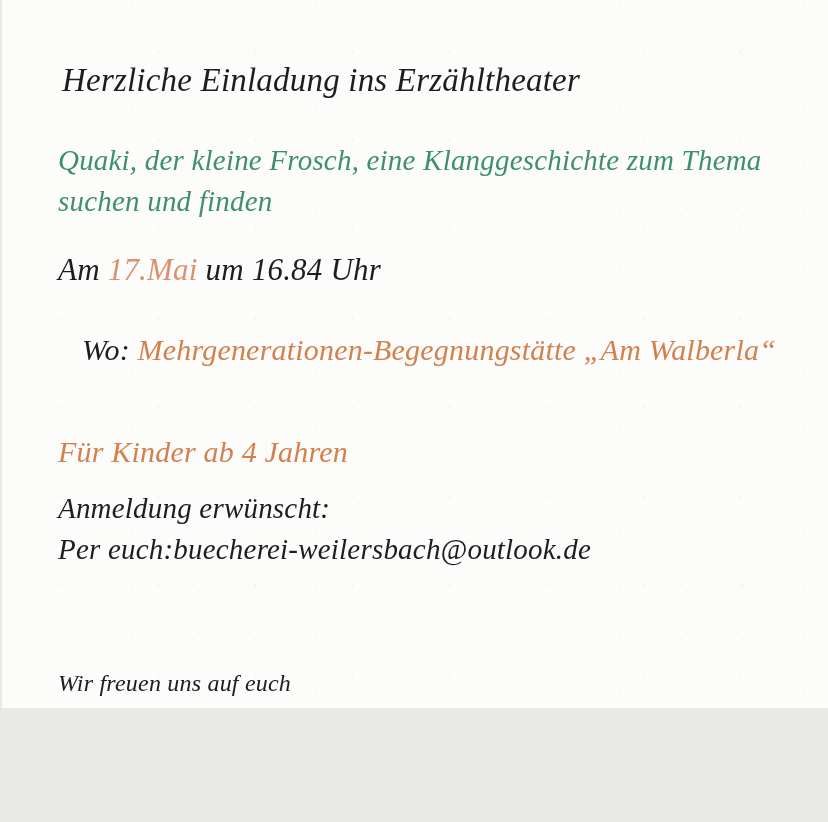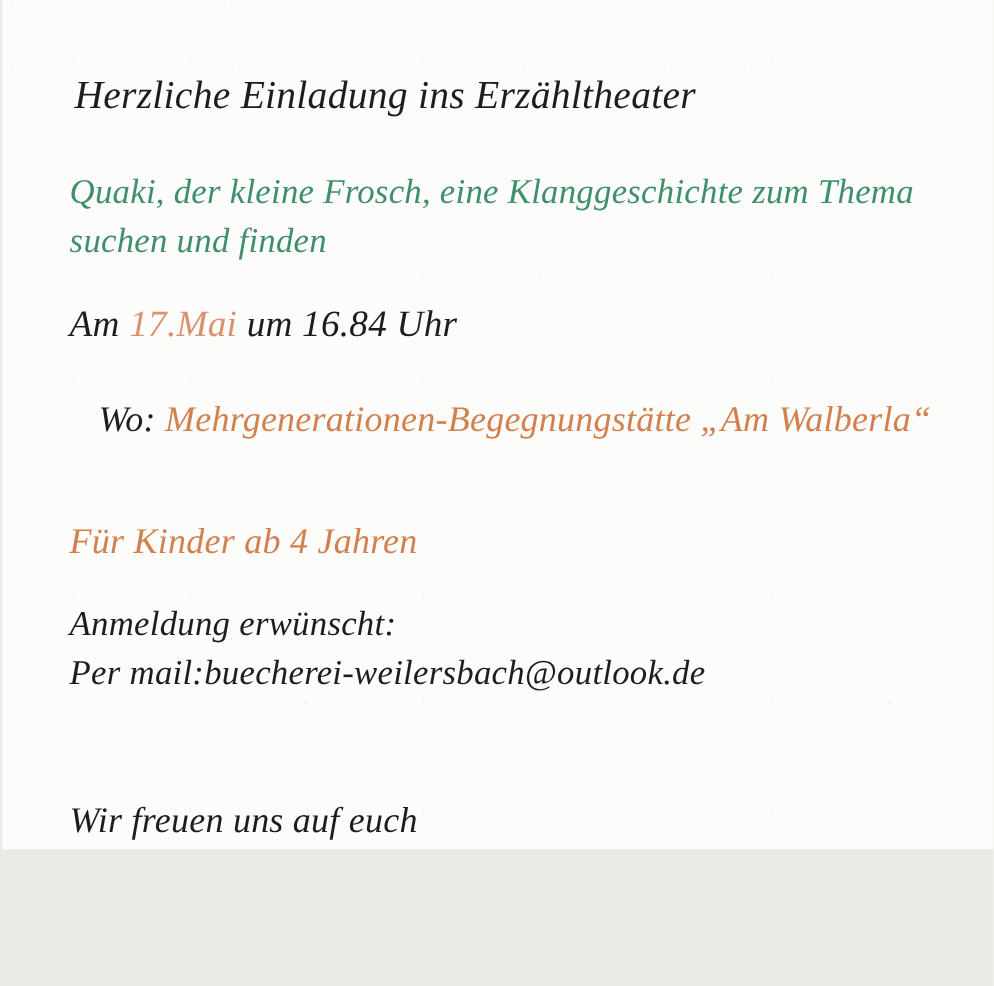--- a/index.html
+++ b/index.html
@@ -40,22 +40,22 @@
     white-space: nowrap;
     letter-spacing: 0.2px;
   }
   .title       { top: 62px;  left: 62px; font-size: 33px; }
   .subtitle    { top: 140px; font-size: 29px; line-height: 41px; color: #3f8f6f; }
   .date-line   { top: 252px; font-size: 31px; }
   .date-accent { color: #db9170; }
   .loc-line    { top: 333px; font-size: 30px; margin-left: 24px; }
   .loc-accent  { color: #d3804f; }
   .audience    { top: 415px; font-size: 30px; color: #d3804f; margin-top: 20px; }
-  .contact     { top: 500px; font-size: 29px; line-height: 41px; }
-  .closing     { top: 664px; font-size: 30px; line-height: 39px; }
+  .contact     { top: 488px; font-size: 29px; line-height: 41px; }
+  .closing     { top: 664px; font-size: 24px; line-height: 39px; }
   .block div { white-space: nowrap; }
 </style>
 </head>
 <body>
 
 <div class="scan-page">
 
   <div class="line title">Herzliche Einladung ins Erzähltheater</div>
 
   <div class="line subtitle block">
@@ -68,20 +68,20 @@
   </div>
 
   <div class="line loc-line">
     <span>Wo: </span><span class="loc-accent">Mehrgenerationen-Begegnungstätte „Am Walberla“</span>
   </div>
 
   <div class="line audience">Für Kinder ab 4 Jahren</div>
 
   <div class="line contact block">
     <div>Anmeldung erwünscht:</div>
-    <div>Per mail:buecherei-weilersbach@outlook.de</div>
+    <div>Per euch:buecherei-weilersbach@outlook.de</div>
   </div>
 
   <div class="line closing block">
     <div>Wir freuen uns auf euch</div>
   </div>
 
 </div>
 
 </body></html>

